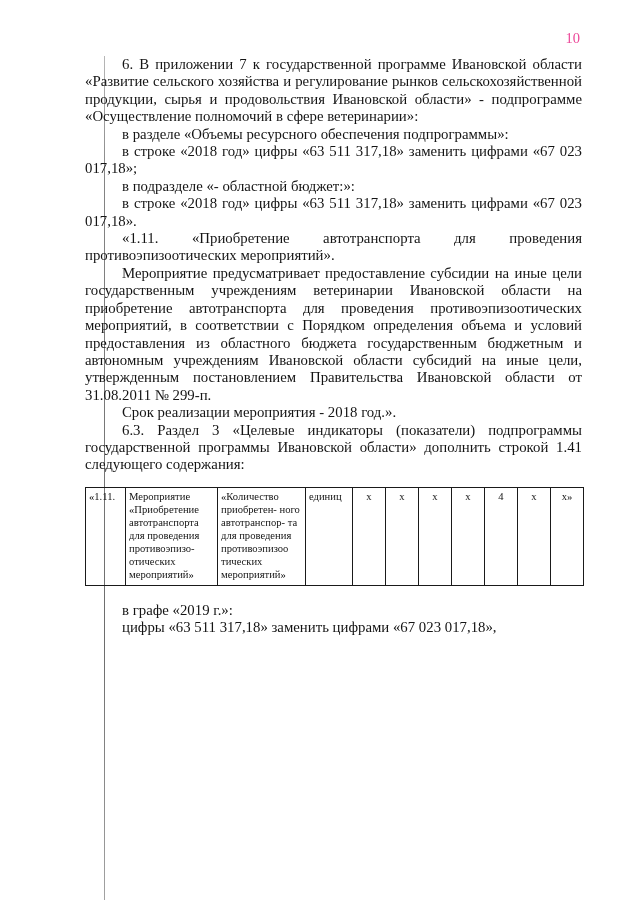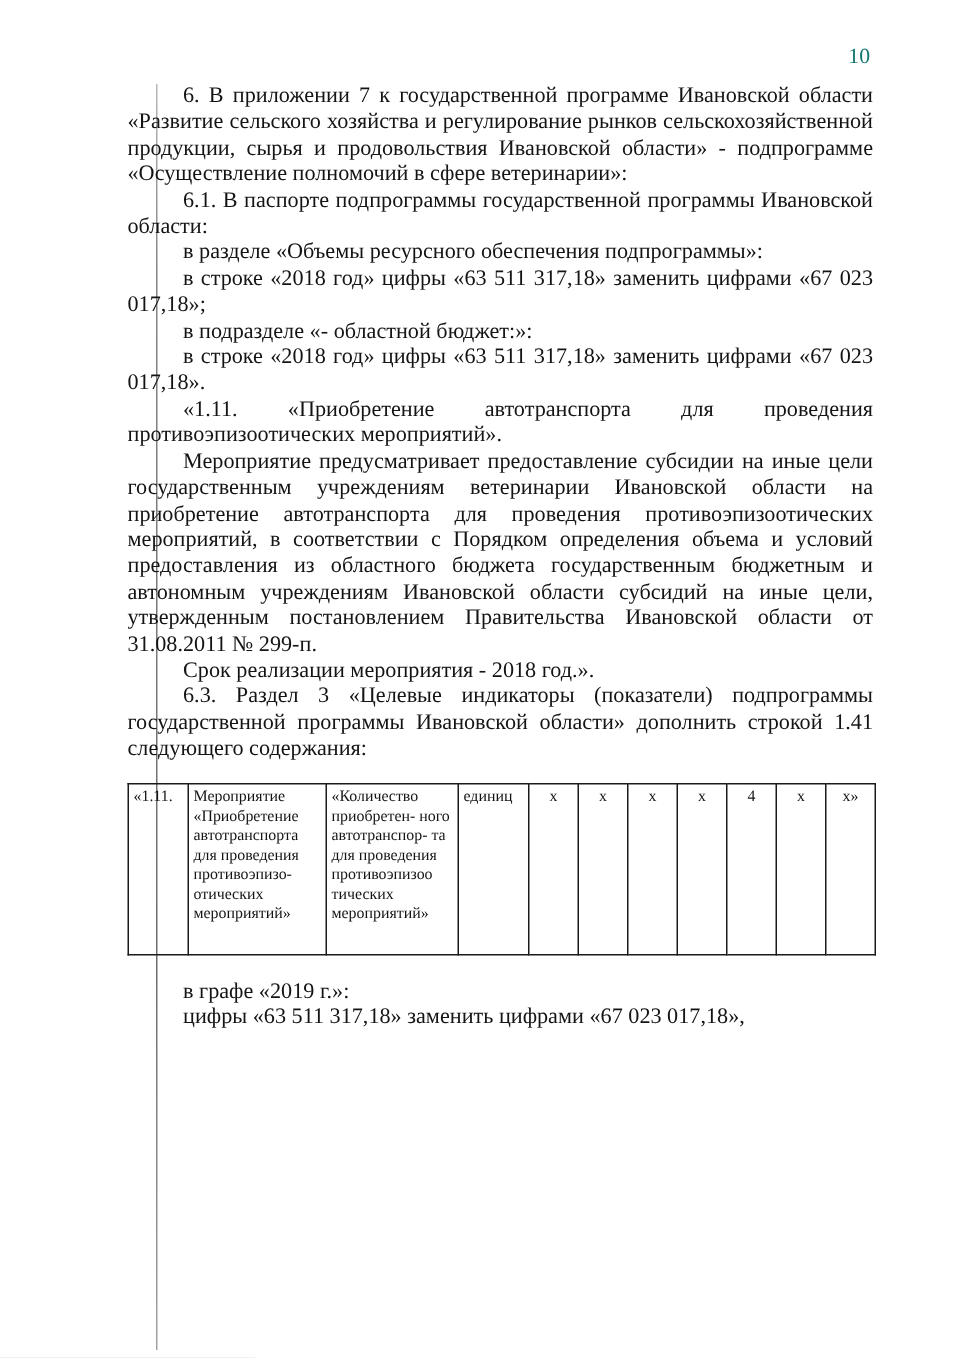--- a/index.html
+++ b/index.html
@@ -14,21 +14,21 @@
     color: #141414;
     overflow: hidden;
     margin: 0 auto;
   }
 
   .page-number {
     position: absolute;
     top: 30px;
     right: 60px;
     font-size: 14.5px;
-    color: #0f766e;
+    color: #ec4899;
   }
 
   
   .scan-line {
     position: absolute;
     left: 104px;
     top: 56px;
     width: 1px;
     height: 844px;
     background: linear-gradient(to bottom,
@@ -60,21 +60,21 @@
     border-collapse: collapse;
     table-layout: fixed;
     margin: 13px 0 16px 0;
     font-size: 10.6px;
     line-height: 13px;
     text-align: left;
   }
   table.amend td {
     border: 1px solid #1a1a1a;
     vertical-align: top;
-    padding: 2px 3px 20px 3px;
+    padding: 2px 3px 4px 3px;
     text-indent: 0;
     overflow: hidden;
   }
   table.amend td:nth-child(1) { width: 40px; }
   table.amend td:nth-child(2) { width: 92px; }
   table.amend td:nth-child(3) { width: 88px; }
   table.amend td:nth-child(4) { width: 47px; text-align: left; }
   table.amend td:nth-child(n+5) { width: 33px; text-align: center; }
 </style>
 </head>
@@ -82,21 +82,20 @@
 
 <div class="page">
 
   <div class="page-number">10</div>
 
   <div class="scan-line"></div>
 
   <div class="content">
 
     <p>6. В приложении 7 к государственной программе Ивановской области «Развитие сельского хозяйства и регулирование рынков сельскохозяйственной продукции, сырья и продовольствия Ивановской области» - подпрограмме «Осуществление полномочий в сфере ветеринарии»:</p>
-    <p>6.1. В паспорте подпрограммы государственной программы Ивановской области:</p>
     <p>в разделе «Объемы ресурсного обеспечения подпрограммы»:</p>
     <p>в строке «2018 год» цифры «63 511 317,18» заменить цифрами «67 023 017,18»;</p>
     <p>в подразделе «- областной бюджет:»:</p>
     <p>в строке «2018 год» цифры «63 511 317,18» заменить цифрами «67 023 017,18».</p>
     <p>«1.11. «Приобретение автотранспорта для проведения противоэпизоотических мероприятий».</p>
     <p>Мероприятие предусматривает предоставление субсидии на иные цели государственным учреждениям ветеринарии Ивановской области на приобретение автотранспорта для проведения противоэпизоотических мероприятий, в соответствии с Порядком определения объема и условий предоставления из областного бюджета государственным бюджетным и автономным учреждениям Ивановской области субсидий на иные цели, утвержденным постановлением Правительства Ивановской области от 31.08.2011 № 299-п.</p>
     <p>Срок реализации мероприятия - 2018 год.».</p>
     <p>6.3. Раздел 3 «Целевые индикаторы (показатели) подпрограммы государственной программы Ивановской области» дополнить строкой 1.41 следующего содержания:</p>
 
     <table class="amend">

